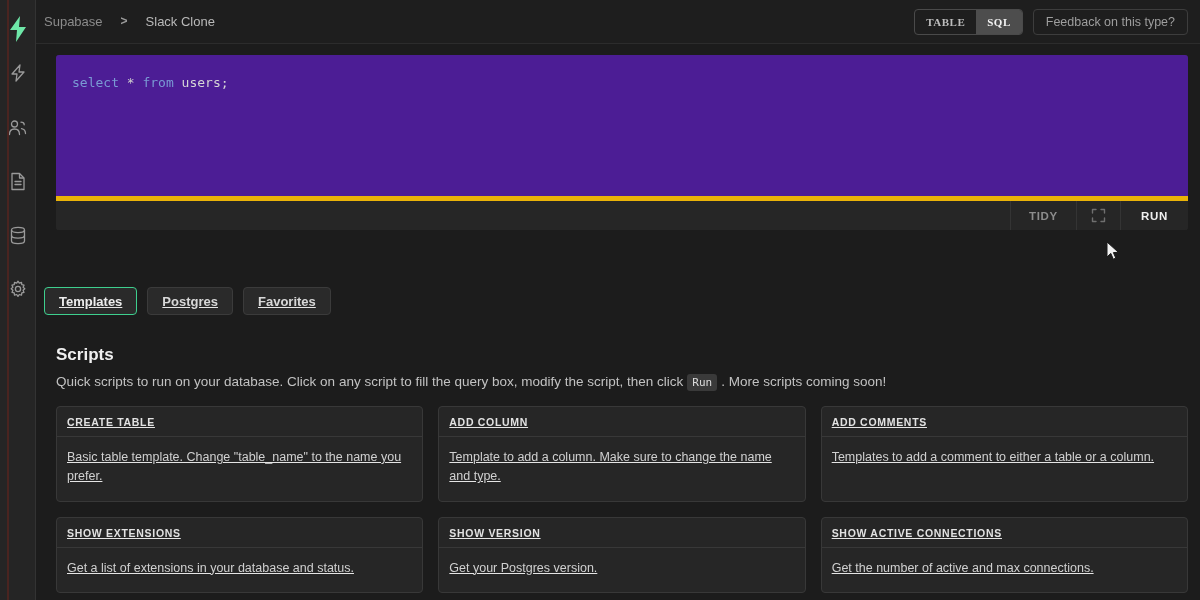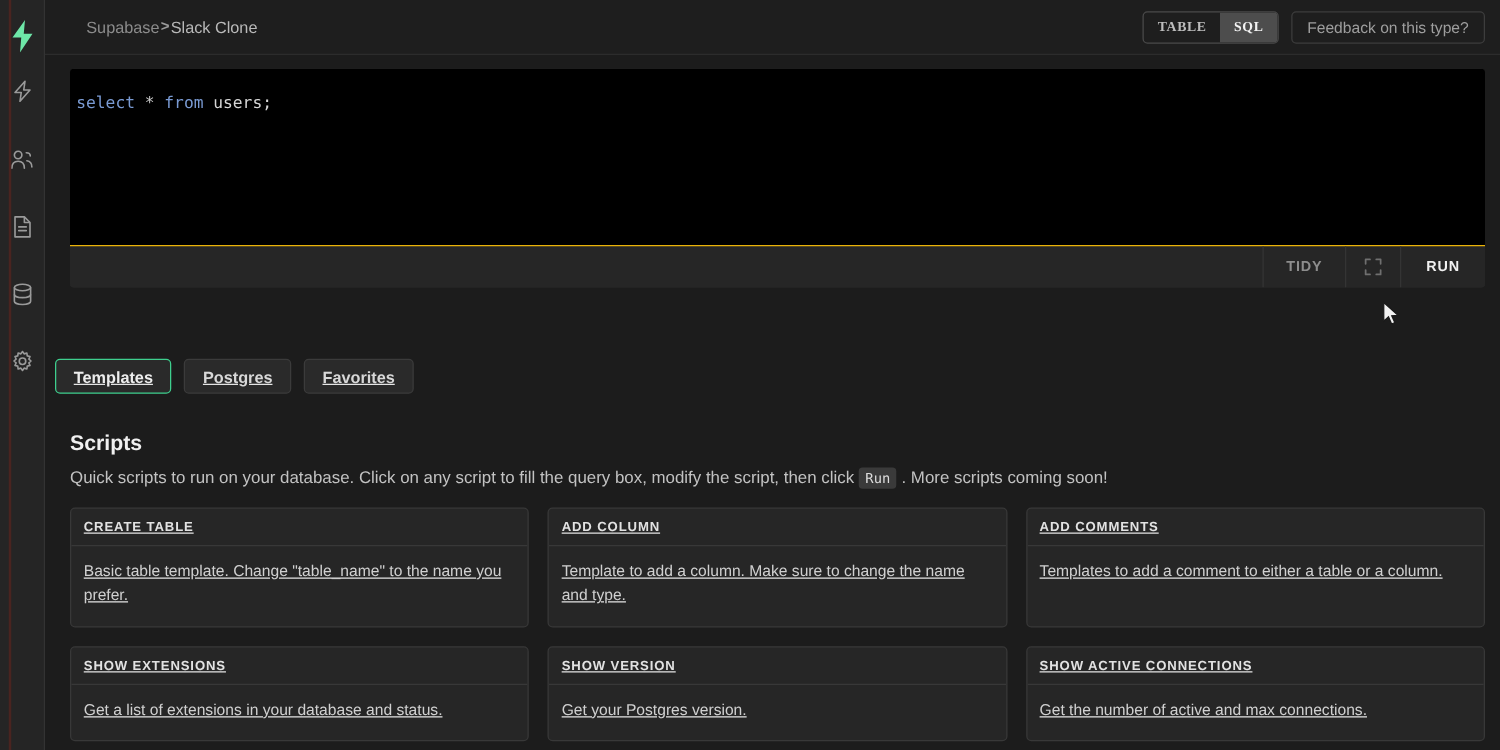--- a/index.html
+++ b/index.html
@@ -62,22 +62,22 @@
     left: 36px; top: 0;
     width: 1164px; height: 44px;
     background: #1e1e1e;
     border-bottom: 1px solid #2c2c2c;
     display: flex;
     align-items: center;
   }
   .breadcrumb {
     display: flex;
     align-items: flex-start;
-    gap: 1px;
-    margin-left: 33px;
+    gap: 18px;
+    margin-left: 8px;
     font-size: 13px;
     color: #8e8e8e;
   }
   .crumb { color: #8b8b8b; }
   .crumb-sep {
     color: #9b9b9b;
     font-size: 12px;
     font-weight: bold;
     display: inline-block;
   }
@@ -132,36 +132,36 @@
     left: 56px; top: 55px;
     width: 1132px; height: 175px;
     background: #2a2a2a;
     border-radius: 3px;
     overflow: hidden;
     display: flex;
     flex-direction: column;
   }
   .editor-code {
     flex: 1;
-    background: #000000;
-    padding: 18px 0 0 5px;
+    background: #4c1d95;
+    padding: 18px 0 0 16px;
     font-family: "DejaVu Sans Mono", monospace;
     font-size: 13px;
     line-height: 1.5;
     color: #d4d4d4;
     cursor: text;
   }
   .kw { color: #7a9bd4; }
   .op { color: #cfcfcf; }
   .ident { color: #d6d6d6; }
 
   .editor-toolbar {
     height: 34px;
     background: #262626;
-    border-top: 1px solid #eab308;
+    border-top: 5px solid #eab308;
     display: flex;
     justify-content: flex-end;
     align-items: stretch;
   }
   .tool-btn {
     display: flex; align-items: center; justify-content: center;
     padding: 0 18px;
     font-size: 11.5px;
     letter-spacing: 0.7px;
     font-weight: 700;

